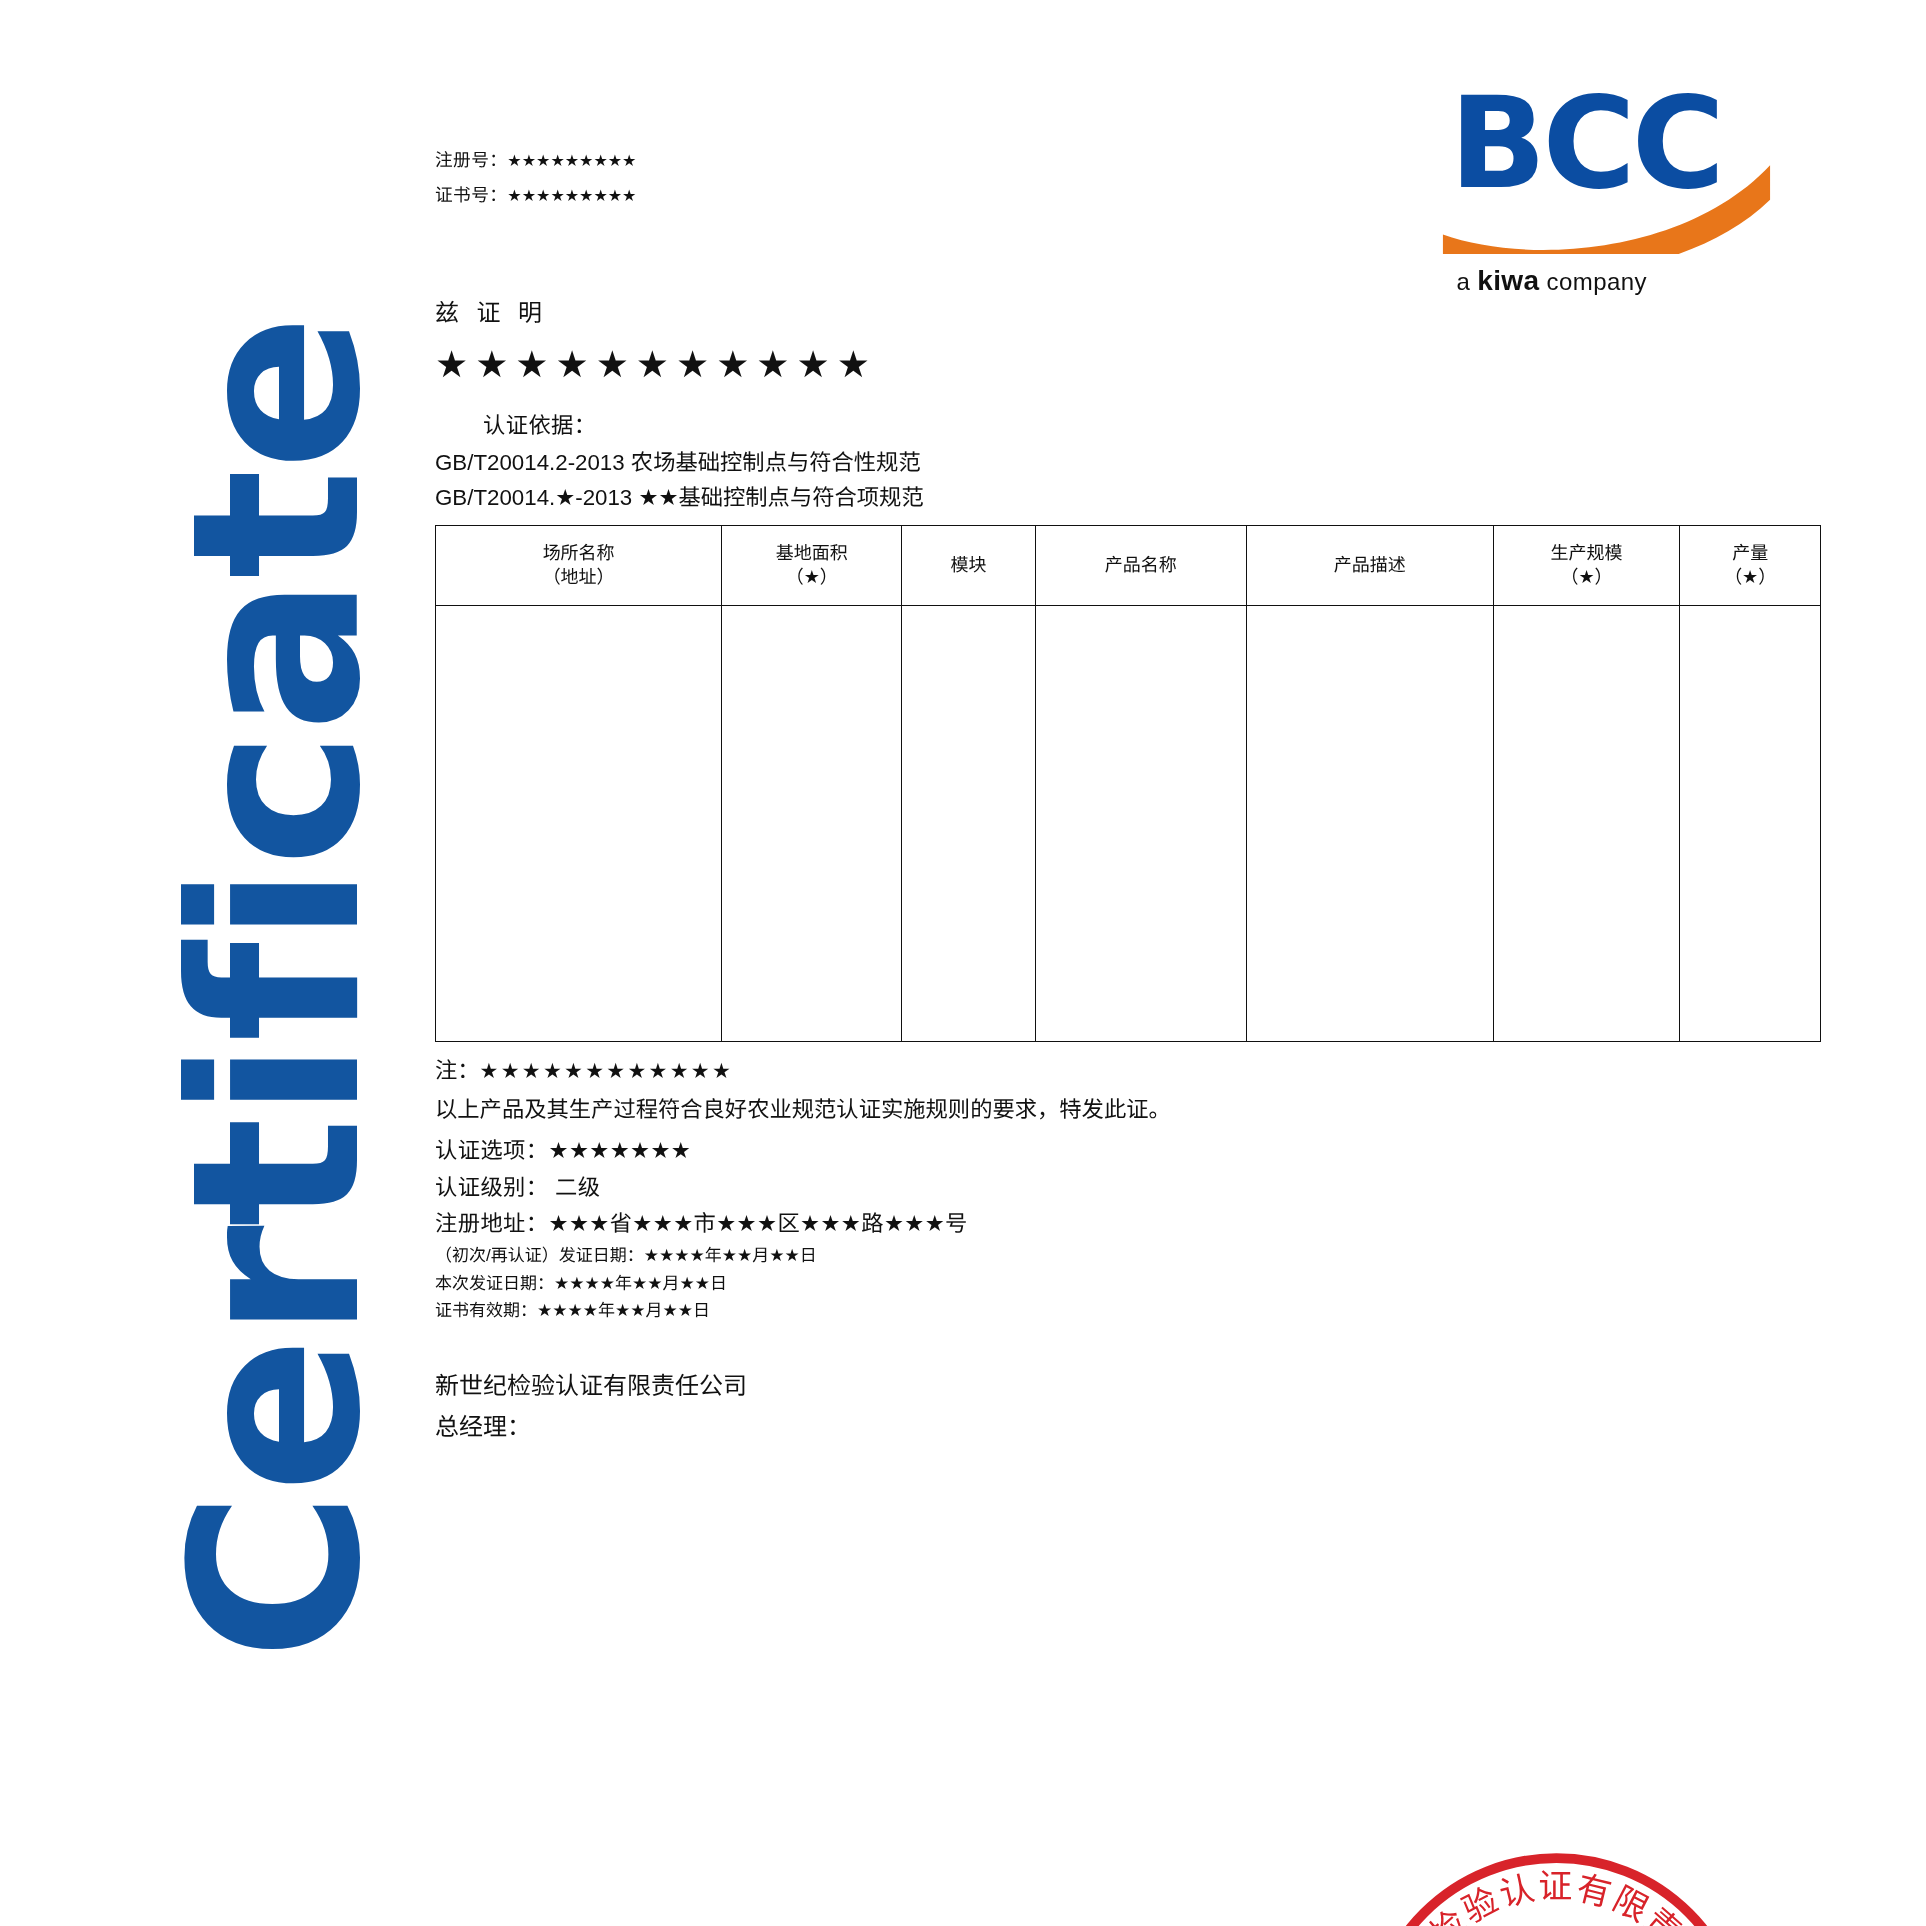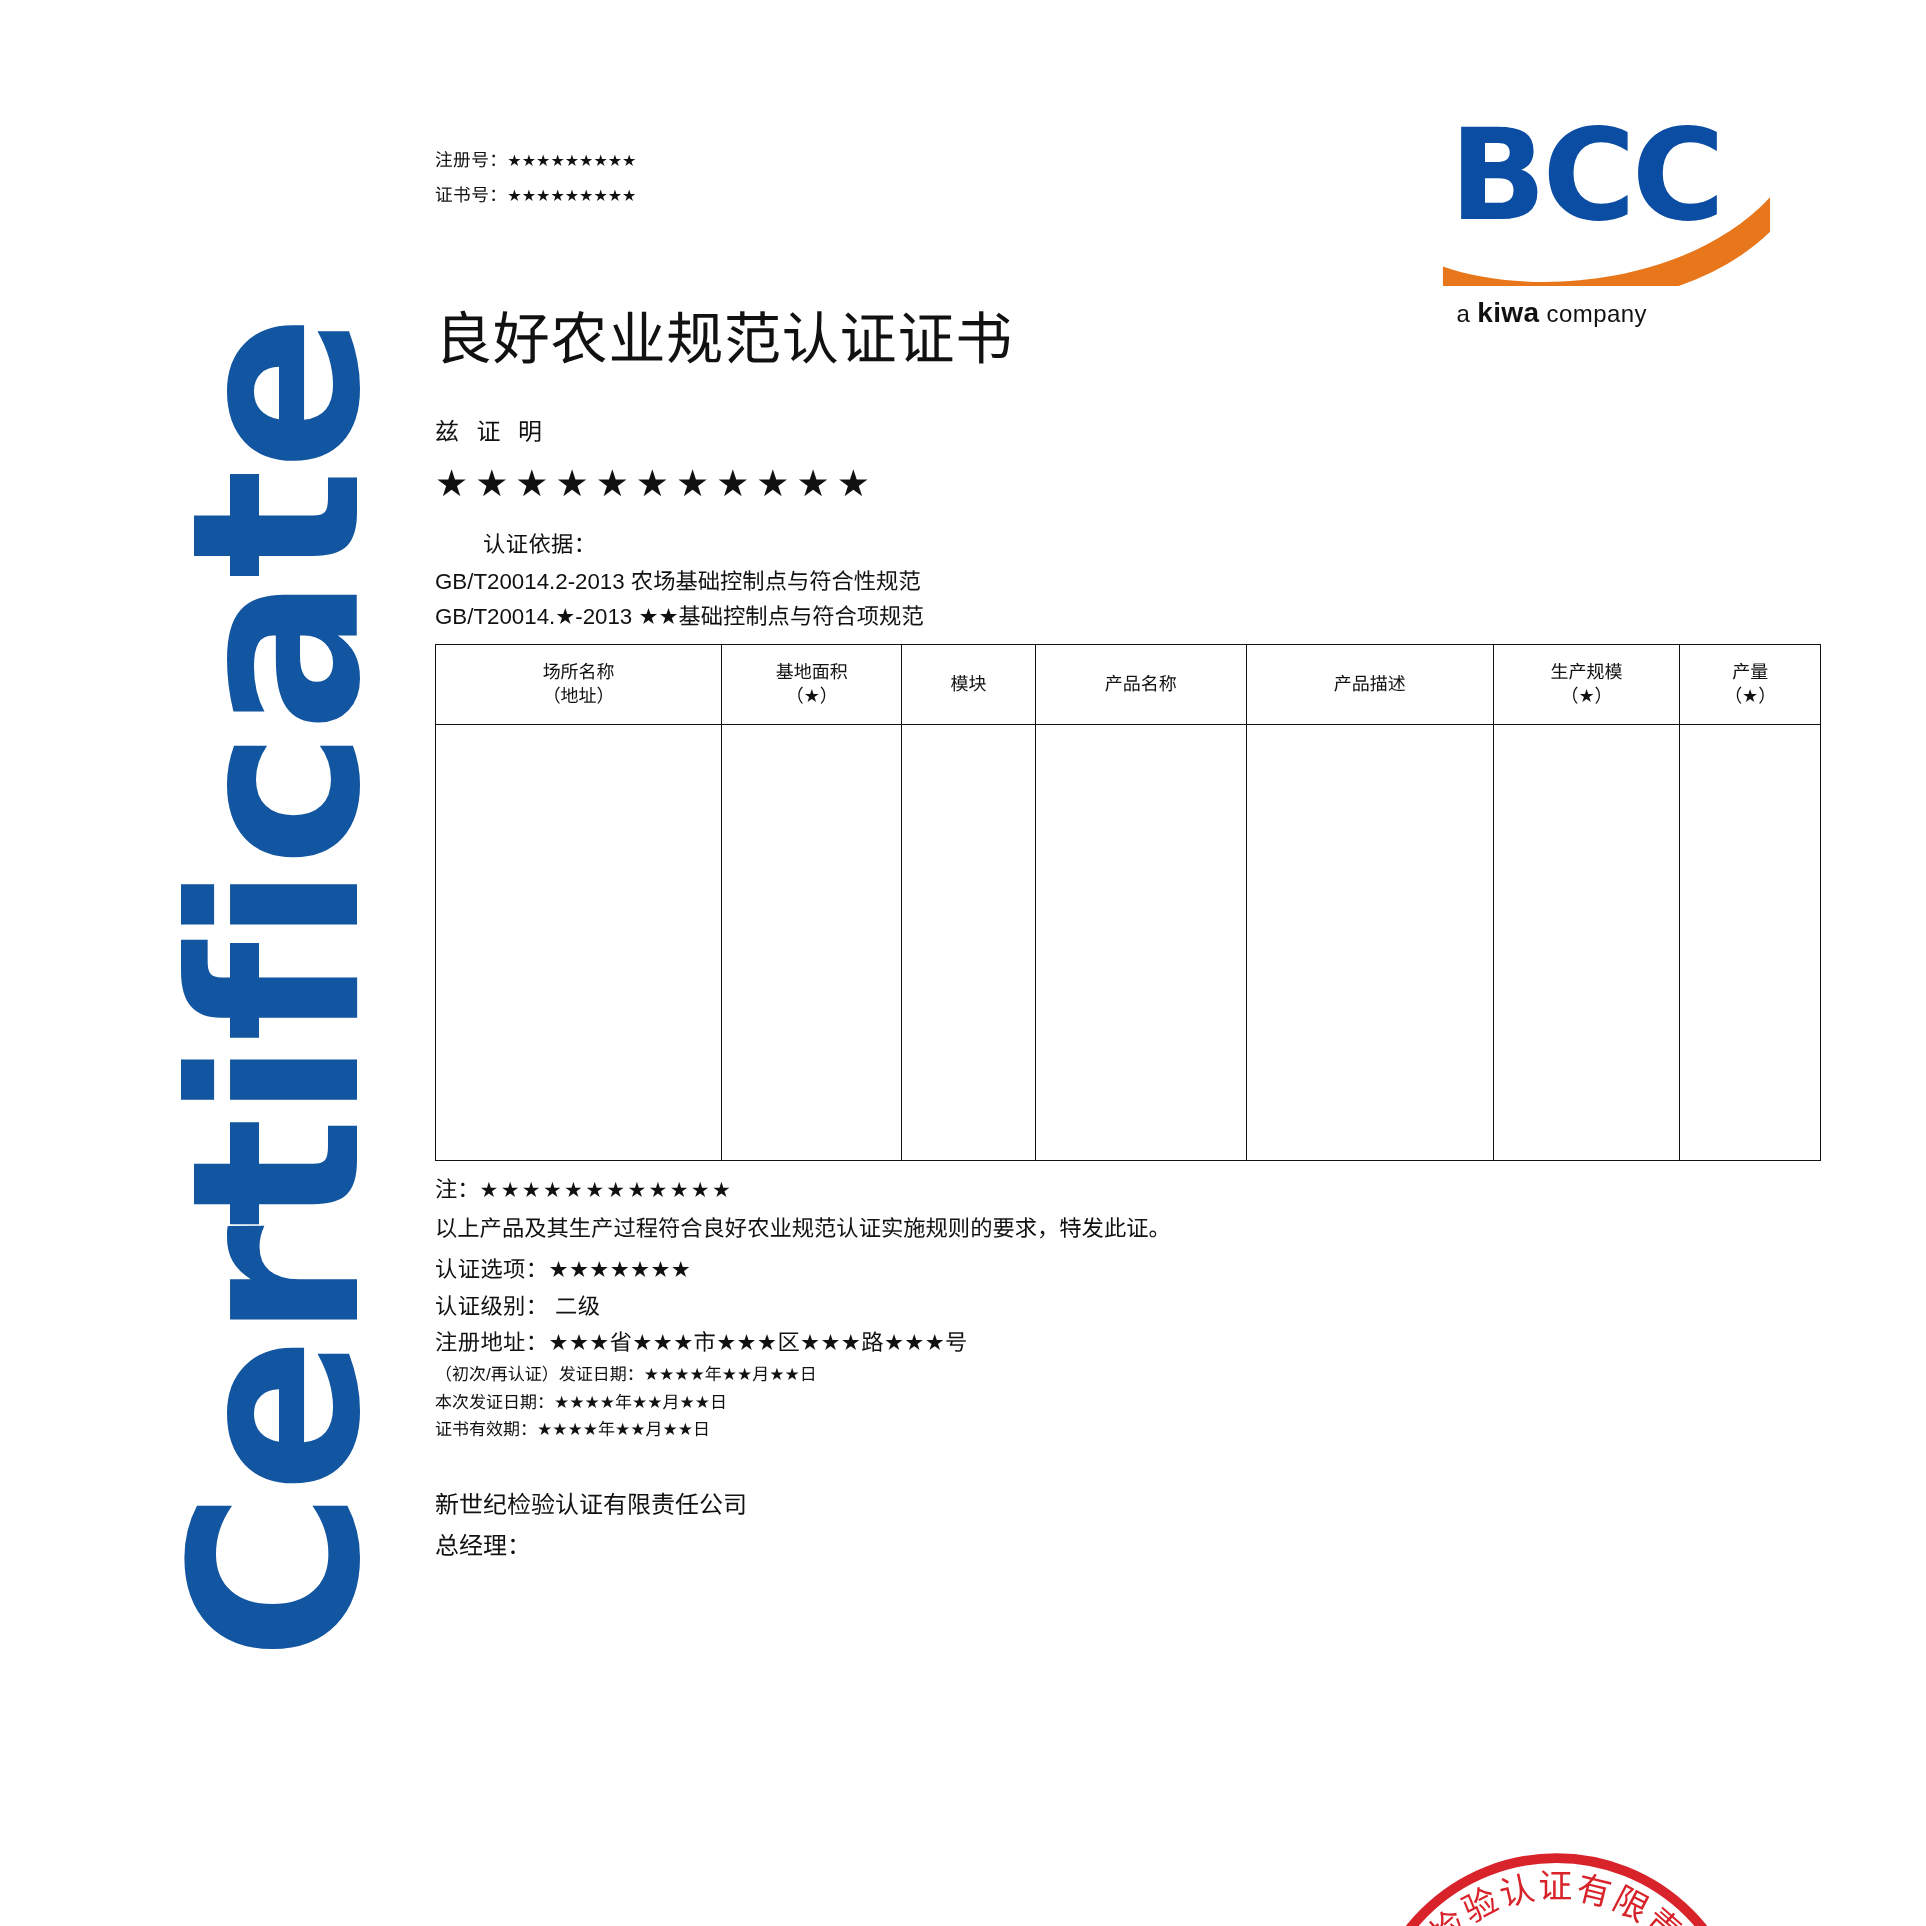--- a/index.html
+++ b/index.html
@@ -53,21 +53,21 @@
     color: #111;
     line-height: 1.95;
   }
   .reg-line .lbl { letter-spacing: 0.4px; }
   .reg-line .stars { letter-spacing: 0px; font-size: 16px; }
 
   
   .bcc-logo {
     position: absolute;
     left: 1441px;
-    top: 112px;
+    top: 80px;
     width: 331px;
     height: 239px;
   }
   .bcc-logo .bcc-text {
     position: absolute;
     left: 8.5px;
     top: 0px;
     font-family: "DejaVu Sans", sans-serif;
     font-weight: 700;
     font-size: 127px;
@@ -218,21 +218,20 @@
     <svg class="swoosh" viewBox="0 0 860 300">
       <path d="M5,250 C 230,330 640,300 855,70 L 855,160 C 640,370 220,395 5,300 Z" fill="#e8761a"></path>
     </svg>
     <div class="kiwa">
       <span>a </span><b>kiwa</b><span> company</span>
     </div>
   </div>
 
   <div class="content">
 
-    <h1 class="main-title">良好农业规范认证证书</h1>
 
     <div class="hereby">兹 证 明</div>
 
     <div class="org-stars">★★★★★★★★★★★</div>
 
     <div class="basis-label">认证依据：</div>
     <div class="basis-line">GB/T20014.2-2013 农场基础控制点与符合性规范</div>
     <div class="basis-line">GB/T20014.★-2013 ★★基础控制点与符合项规范</div>
 
     <table class="cert-table">

